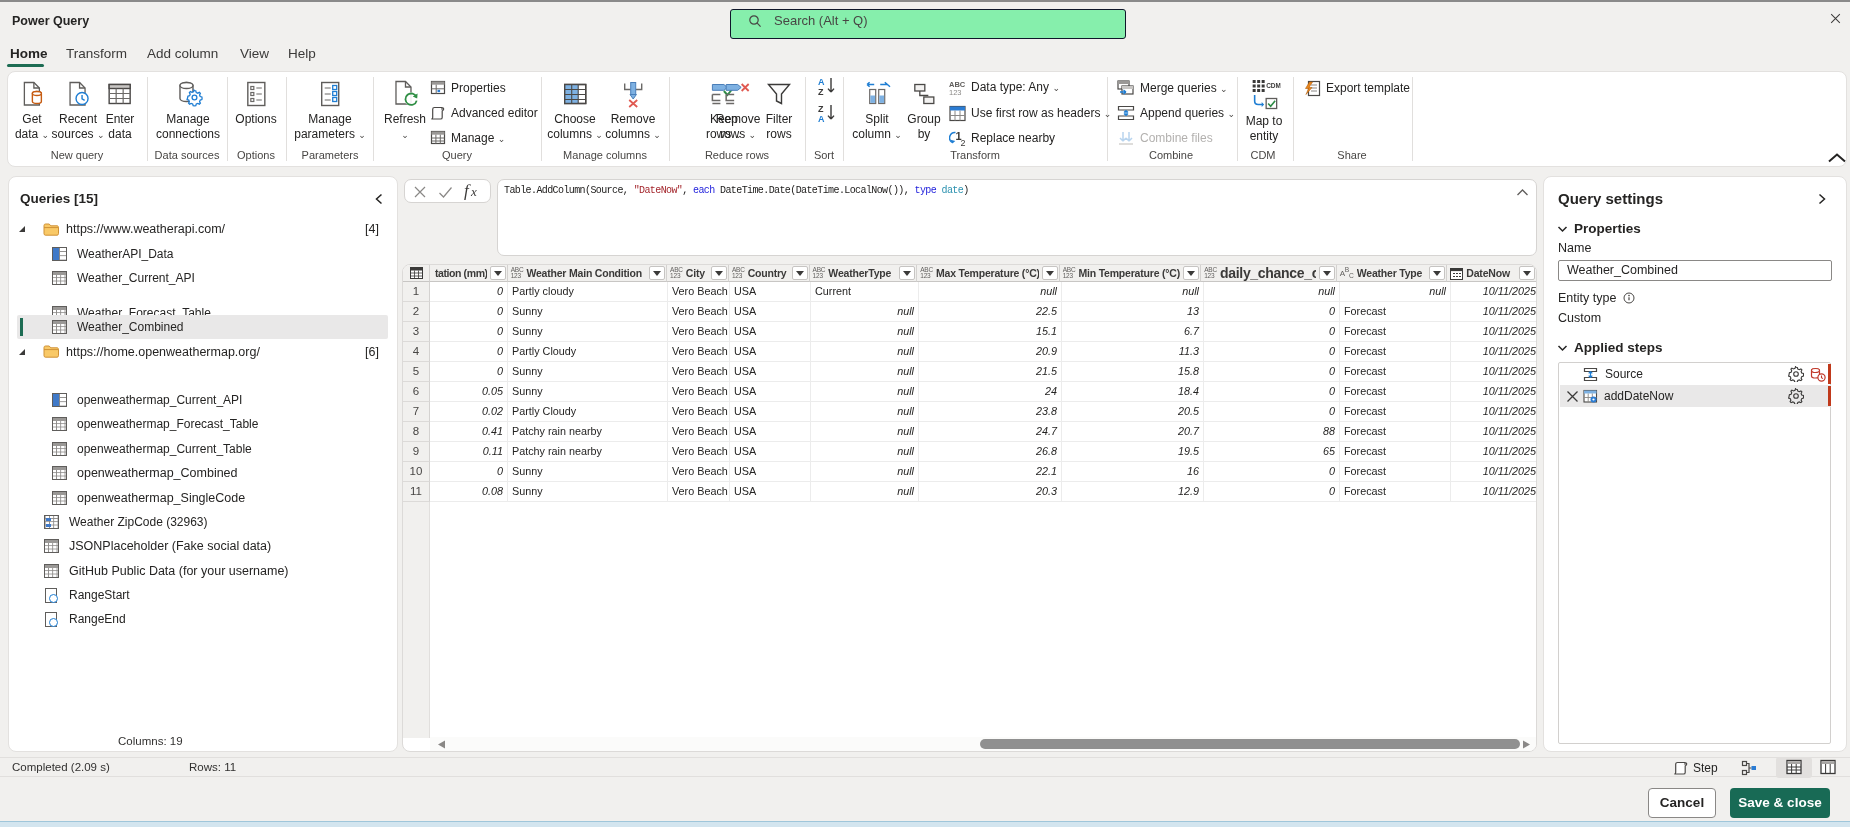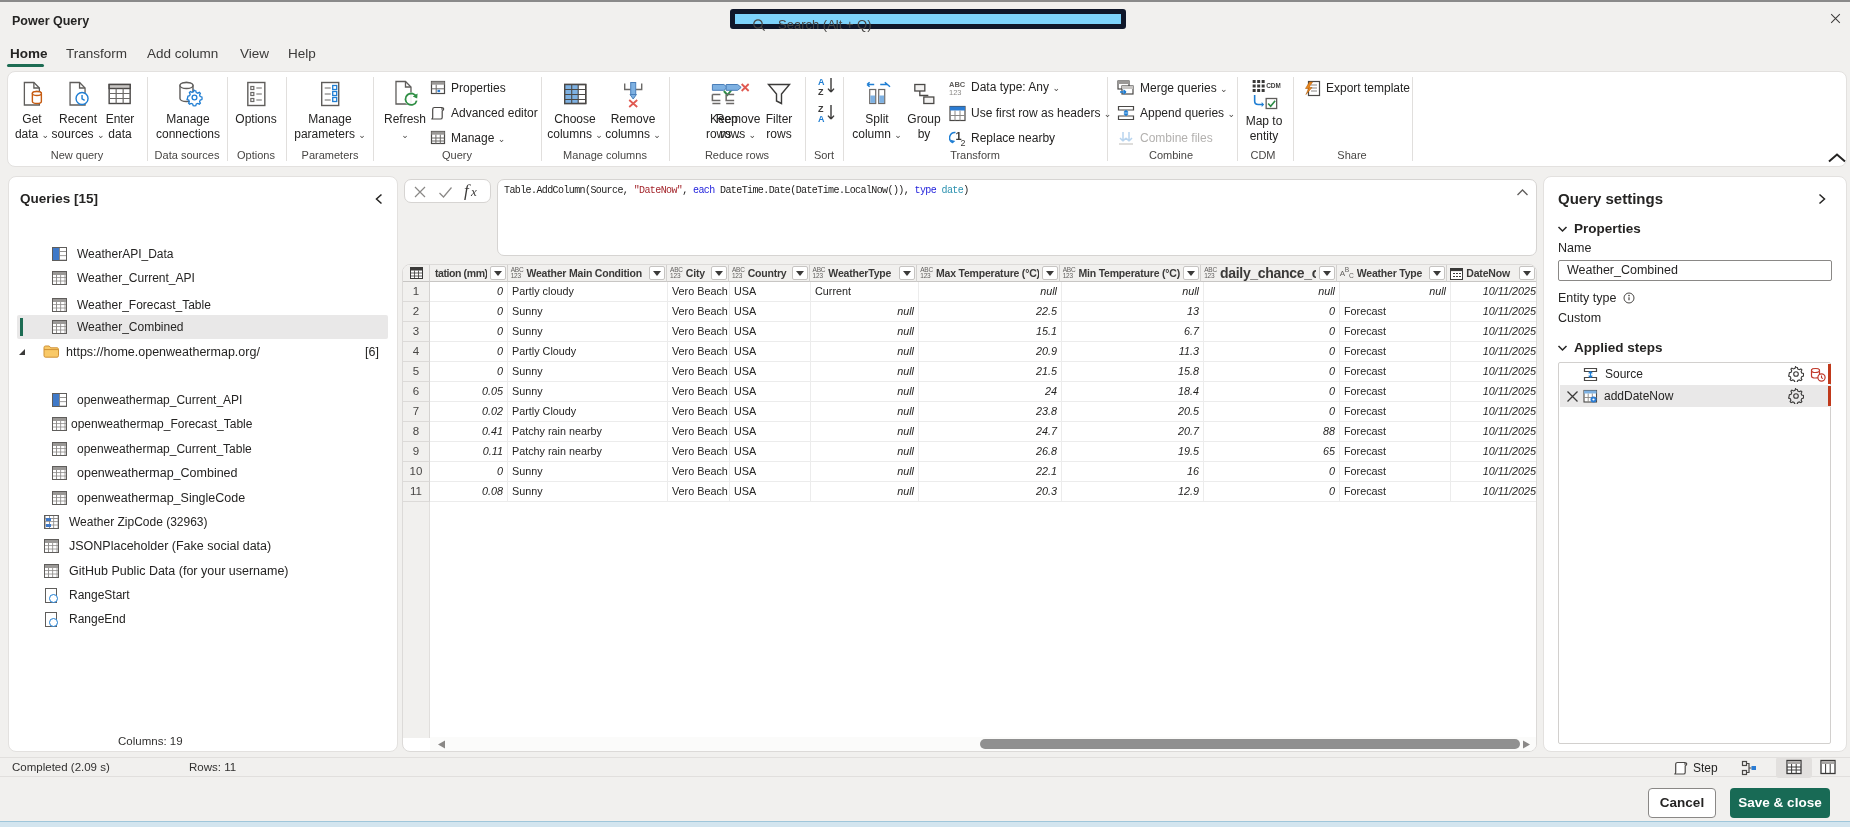--- a/index.html
+++ b/index.html
@@ -2,21 +2,21 @@
 <html><head>
 <meta charset="utf-8">
 <style>
   * { margin:0; padding:0; box-sizing:border-box; }
   html,body { width:1850px; height:827px; overflow:hidden; }
   body { font-family:"Liberation Sans", sans-serif; background:#f1f0ee; position:relative; color:#252423; }
   .abs { position:absolute; }
   
   #topstrip { left:0; top:0; width:1850px; height:2px; background:#8a8a8a; }
   #apptitle { left:12px; top:14px; font-size:12.5px; font-weight:bold; color:#252423; }
-  #search { left:730px; top:9px; width:396px; height:20px; background:#7dd3fc; border:5px solid #0f172a; border-radius:3px; }
+  #search { left:730px; top:9px; width:396px; height:30px; background:#86efac; border:1px solid #0f172a; border-radius:3px; }
   #search .stxt { position:absolute; left:43px; top:3px; font-size:13px; color:#484644; }
   #closex { left:1829px; top:12px; width:13px; height:13px; }
   
   .tab { top:46px; font-size:13.5px; color:#3b3a39; }
   #tab-home { left:10px; font-weight:bold; color:#252423; }
   #tab-underline { left:7px; top:64px; width:37px; height:3px; background:#1d6c53; border-radius:2px; }
   
   #ribbon { left:7px; top:71px; width:1840px; height:96px; background:#fff; border:1px solid #e3e1df; border-radius:8px; }
   .rsep { position:absolute; top:5px; width:1px; height:84px; background:#e1dfdd; }
   .rlbl { position:absolute; top:77px; font-size:11px; color:#484644; width:120px; text-align:center; transform:translateX(-50%); }
@@ -411,29 +411,40 @@
       <path d="M3 10.5 L11 3.5 L19 10.5" fill="none" stroke="#252423" stroke-width="2"></path>
     </svg>
 </div>
 
 <div id="leftpanel" class="abs">
   <div class="abs" style="left:11px;top:14px;font-size:13.5px;font-weight:bold">Queries [15]</div>
   <svg class="abs" style="left:364px;top:16px" width="12" height="12" viewBox="0 0 12 12">
       <path d="M8.5 1.5 L3.5 6 L8.5 10.5" fill="none" stroke="#252423" stroke-width="1.5"></path>
     </svg>
 
+  <div class="qrow" style="top:40px">
+    <svg class="tri" width="8" height="8" viewBox="0 0 8 8" style="margin-left:9px">
+        <path d="M7 1v6H1z" fill="#3b3a39"></path>
+      </svg>
+    <svg width="16" height="13" viewBox="0 0 16 13" style="margin-left:17px">
+        <path d="M1 2.5c0-.8.6-1.5 1.4-1.5h3.8l1.6 1.8h6.3c.8 0 1.4.7 1.4 1.5v6.4c0 .8-.6 1.5-1.4 1.5H2.4c-.8 0-1.4-.7-1.4-1.5z" fill="#f9c967" stroke="#cf9136" stroke-width="1"></path>
+        <path d="M1 4.6h14.5" stroke="#cf9136" stroke-width="1" fill="none"></path>
+      </svg>
+    <span class="nm" style="margin-left:7px">https://www.weatherapi.com/</span>
+      <span class="cnt">[4]</span>
+  </div>
   <div class="qrow" style="top:64.5px">
       <span class="qi qib" style="margin-left:43px"></span>
       <span class="nm ital" style="margin-left:10px">WeatherAPI_Data</span>
     </div>
   <div class="qrow" style="top:89px">
       <span class="qi qig" style="margin-left:43px"></span>
       <span class="nm ital" style="margin-left:10px">Weather_Current_API</span>
     </div>
-  <div class="qrow" style="top:116px">
+  <div class="qrow" style="top:124px">
       <span class="qi qig" style="margin-left:43px"></span>
       <span class="nm ital" style="margin-left:10px">Weather_Forecast_Table</span>
     </div>
   <div class="qrow sel" style="top:138px">
       <span class="qi qig" style="margin-left:43px"></span>
       <span class="nm ital" style="margin-left:10px">Weather_Combined</span>
     </div>
   <div class="qrow" style="top:162.5px">
     <svg class="tri" width="8" height="8" viewBox="0 0 8 8" style="margin-left:9px">
         <path d="M7 1v6H1z" fill="#3b3a39"></path>
@@ -444,21 +455,21 @@
       </svg>
     <span class="nm" style="margin-left:7px">https://home.openweathermap.org/</span>
       <span class="cnt">[6]</span>
   </div>
   <div class="qrow" style="top:211px">
       <span class="qi qib" style="margin-left:43px"></span>
       <span class="nm ital" style="margin-left:10px">openweathermap_Current_API</span>
     </div>
   <div class="qrow" style="top:235px">
       <span class="qi qig" style="margin-left:43px"></span>
-      <span class="nm ital" style="margin-left:4px">openweathermap_Forecast_Table</span>
+      <span class="nm ital" style="margin-left:10px">openweathermap_Forecast_Table</span>
     </div>
   <div class="qrow" style="top:259.5px">
       <span class="qi qig" style="margin-left:43px"></span>
       <span class="nm ital" style="margin-left:10px">openweathermap_Current_Table</span>
     </div>
   <div class="qrow" style="top:284px">
       <span class="qi qig" style="margin-left:43px"></span>
       <span class="nm" style="margin-left:10px">openweathermap_Combined</span>
     </div>
   <div class="qrow" style="top:308.5px">

